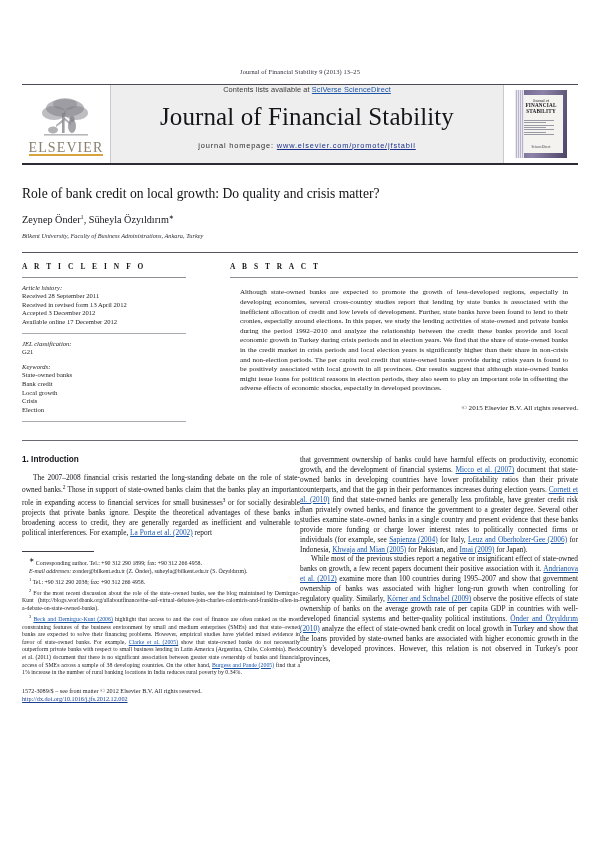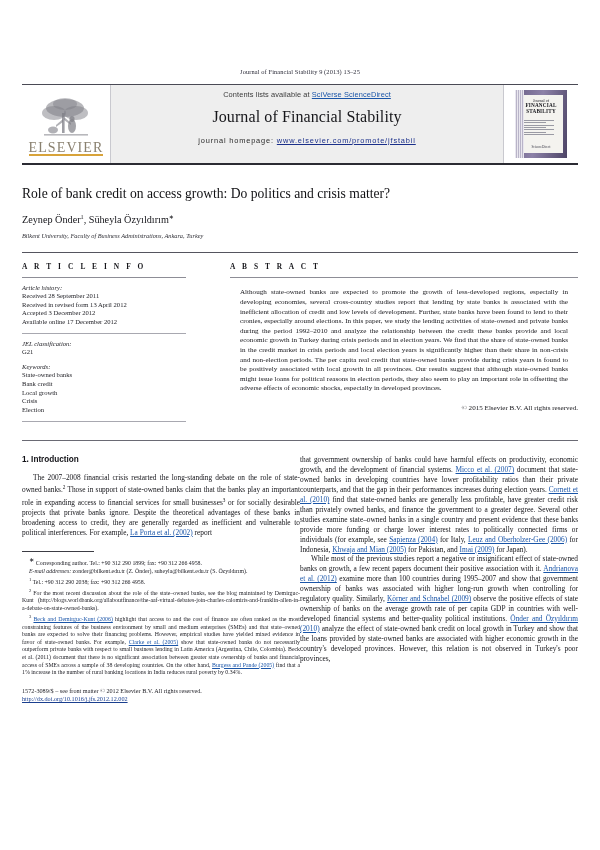--- a/index.html
+++ b/index.html
@@ -82,21 +82,21 @@
     font-family: "Liberation Sans", sans-serif;
     font-size: 7.4px;
     color: #3a3a3a;
     letter-spacing: 0.1px;
   }
   .contents-line .sd-link {
     color: #1a55a8;
   }
   .journal-title {
     font-family: "Liberation Serif", serif;
-    font-size: 16px;
+    font-size: 25px;
     color: #16161a;
     margin: 9px 0 10px;
     letter-spacing: 0.1px;
   }
   .homepage-line {
     font-family: "Liberation Sans", sans-serif;
     font-size: 7.4px;
     letter-spacing: 0.85px;
     color: #2a2a2a;
   }
@@ -398,21 +398,21 @@
               <i class="short"></i>
               <i class="mid"></i>
           </div>
           <div class="cover-foot">ScienceDirect</div>
         </div>
       </div>
     </div>
   </div>
 
   <div class="title-block">
-    <h1 class="article-title">Role of bank credit on access growth: Do politics and crisis matter?</h1>
+    <h1 class="article-title">Role of bank credit on local growth: Do quality and crisis matter?</h1>
     <div class="authors">
       <span>Zeynep Önder</span><sup>1</sup><span>, </span><span>Süheyla Özyıldırım</span><sup>∗</sup>
     </div>
     <div class="affiliation">Bilkent University, Faculty of Business Administrations, Ankara, Turkey</div>
   </div>
 
   <div class="info-abstract">
 
     <div class="col-info">
       <div class="sec-head">A R T I C L E    I N F O</div>

